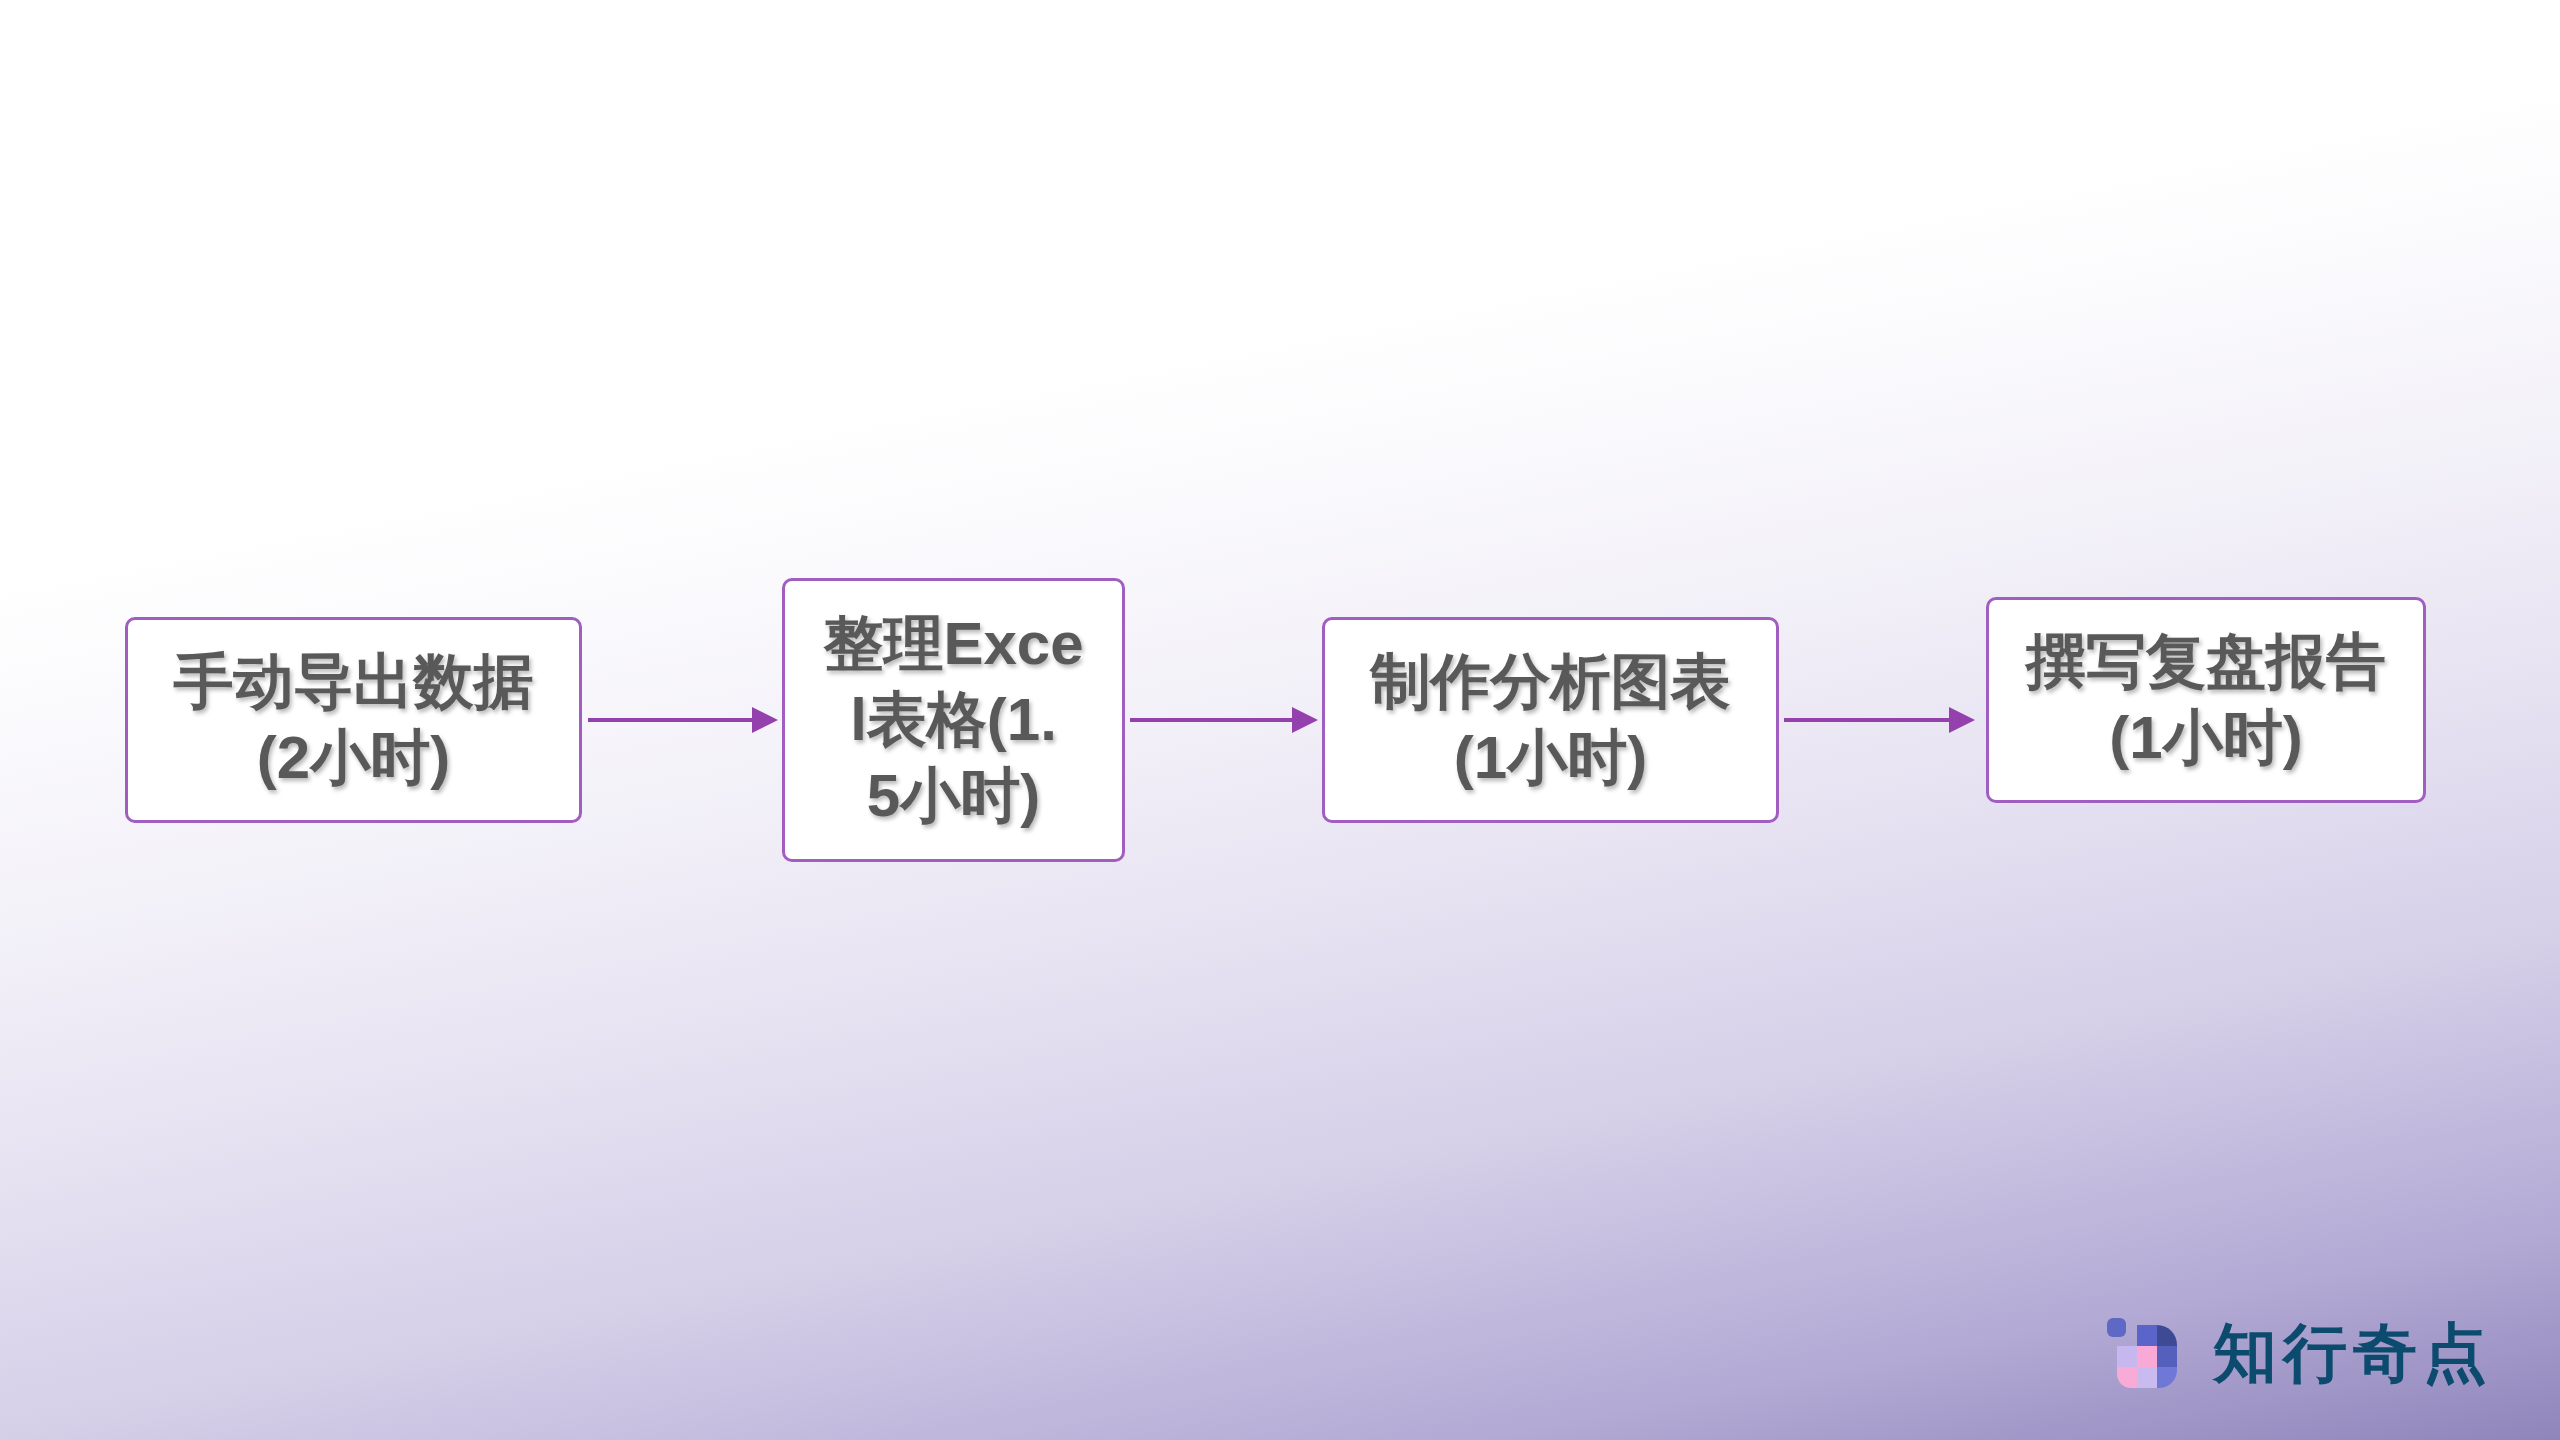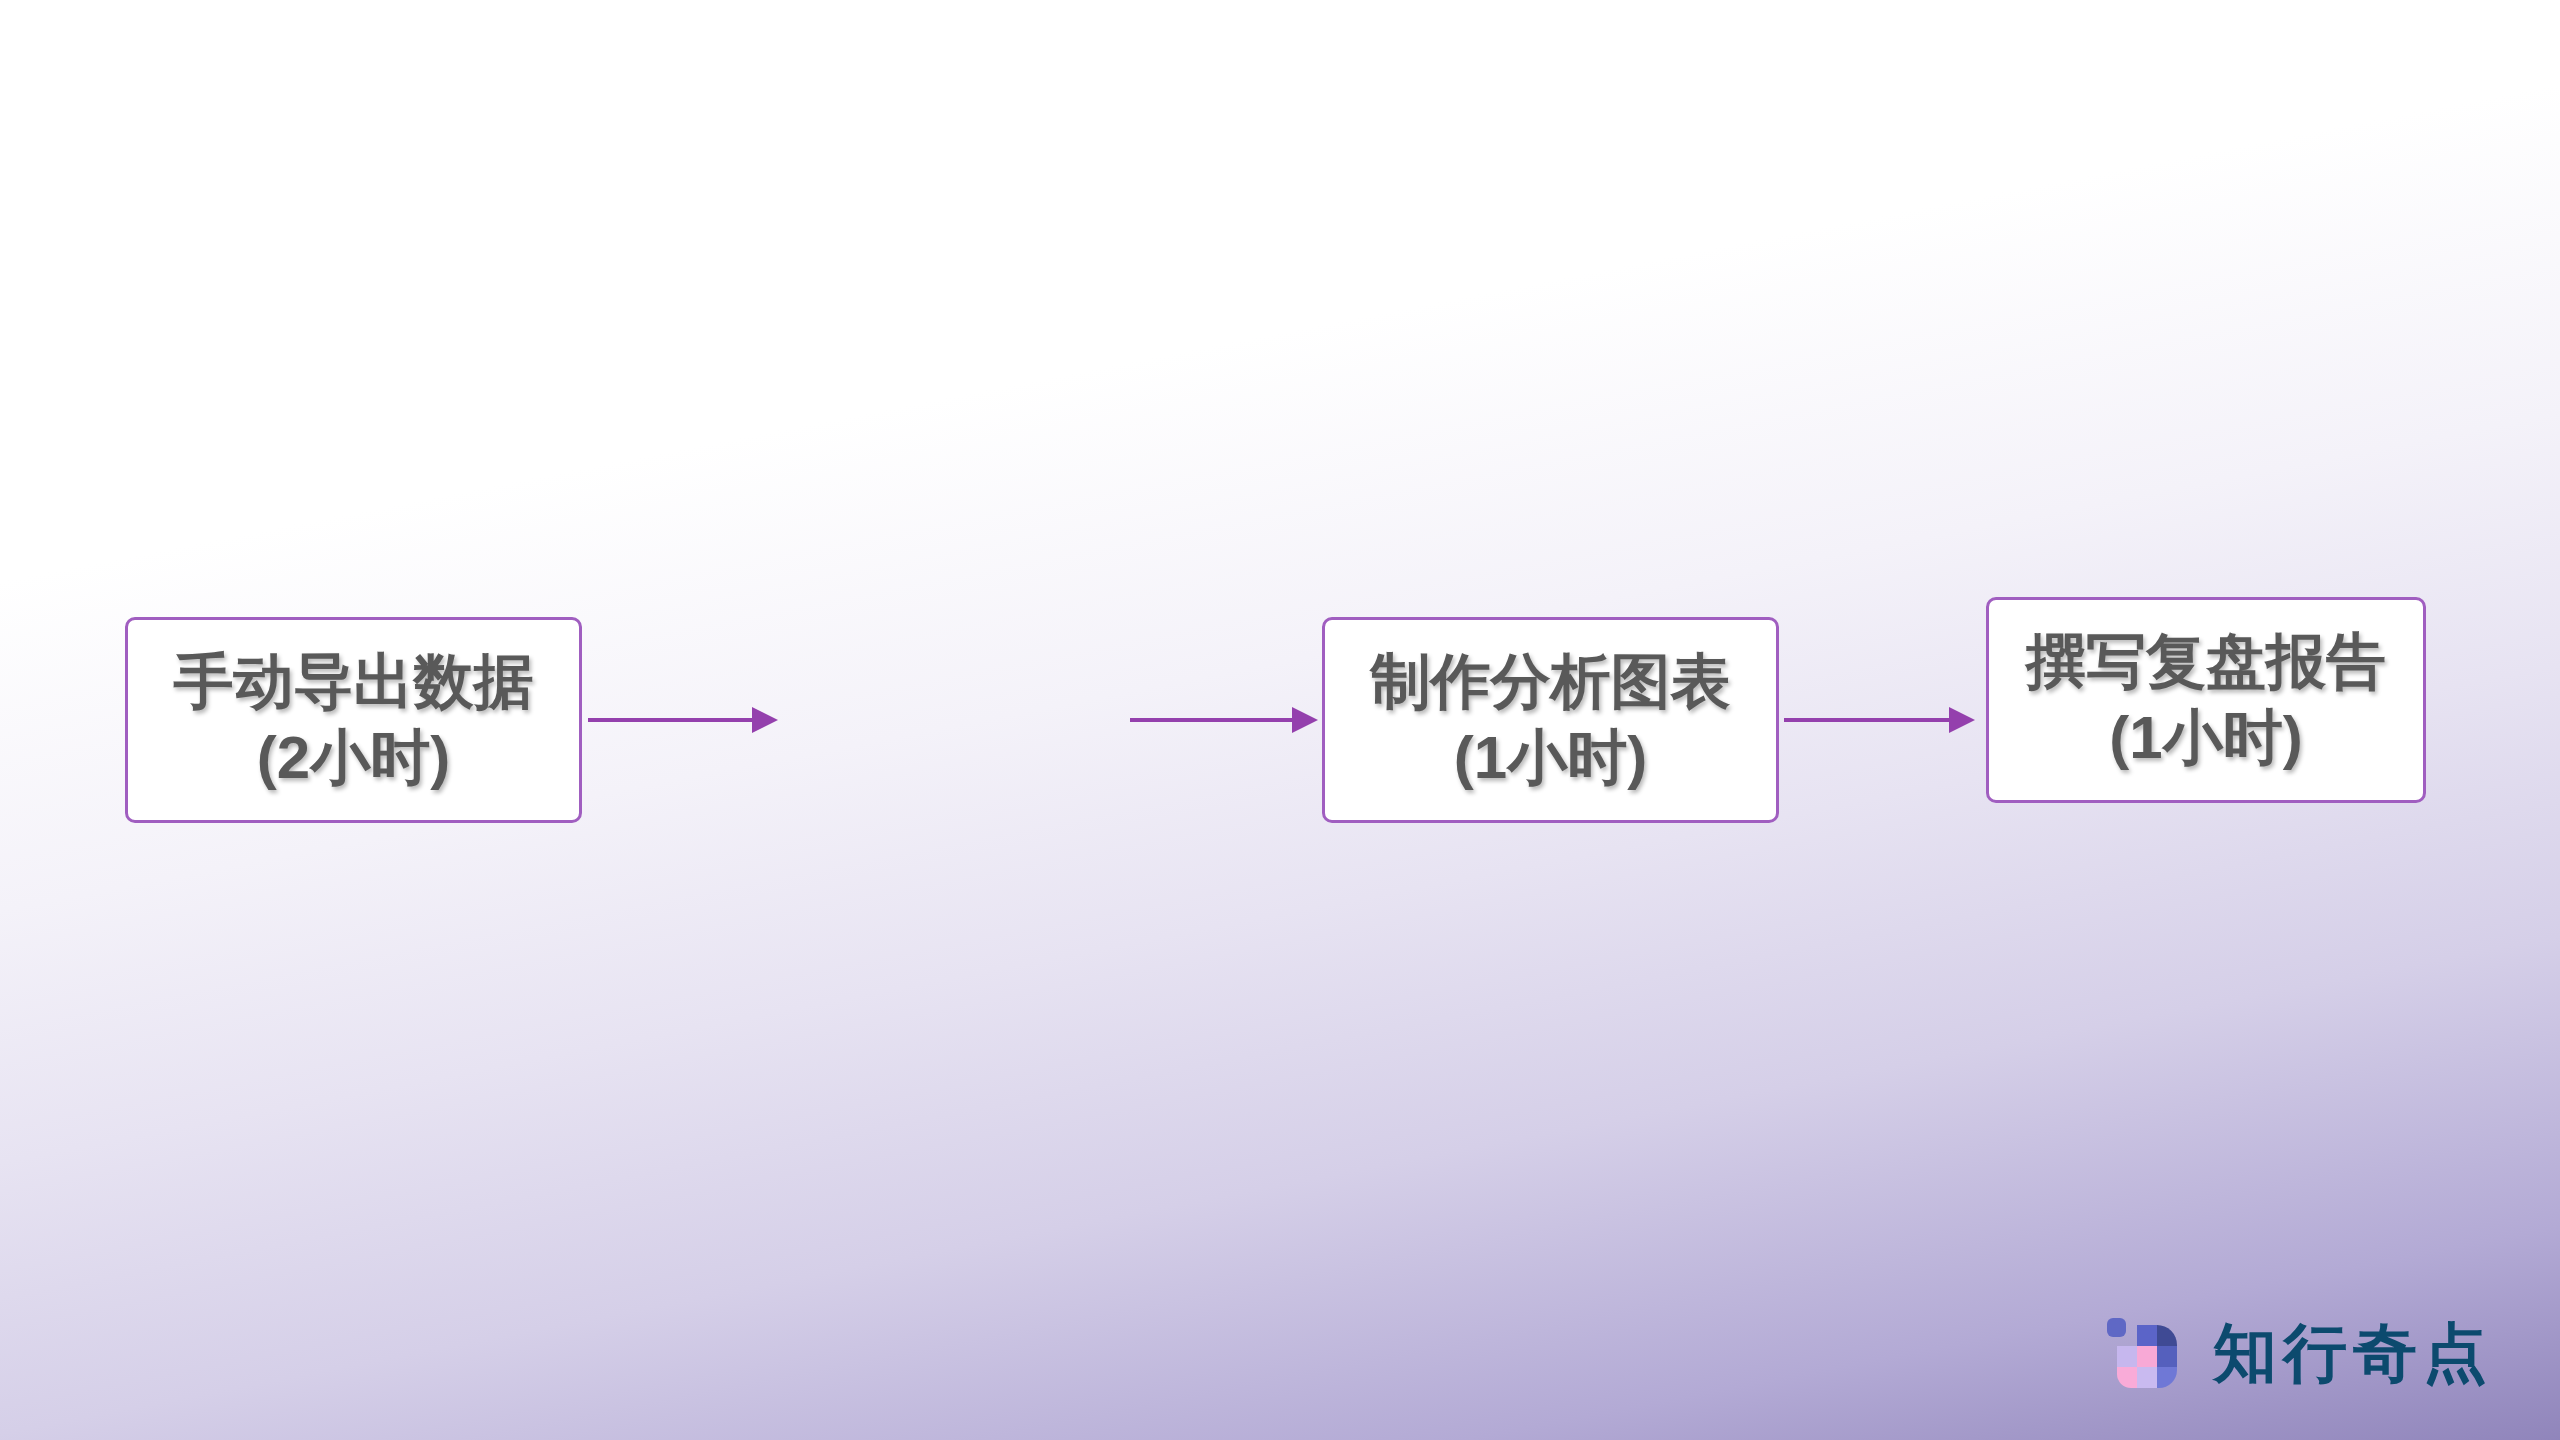--- a/index.html
+++ b/index.html
@@ -105,20 +105,25 @@
   <div class="flow-box box1">
     <span class="flow-label">手动导出数据
 (2小时)</span>
   </div>
 
   <div class="arrow arrow1">
     <span class="arrow-line"></span>
     <span class="arrow-head"></span>
   </div>
 
+  <div class="flow-box box2">
+    <span class="flow-label">整理Exce
+l表格(1.
+5小时)</span>
+  </div>
 
   <div class="arrow arrow2">
     <span class="arrow-line"></span>
     <span class="arrow-head"></span>
   </div>
 
   <div class="flow-box box3">
     <span class="flow-label">制作分析图表
 (1小时)</span>
   </div>

